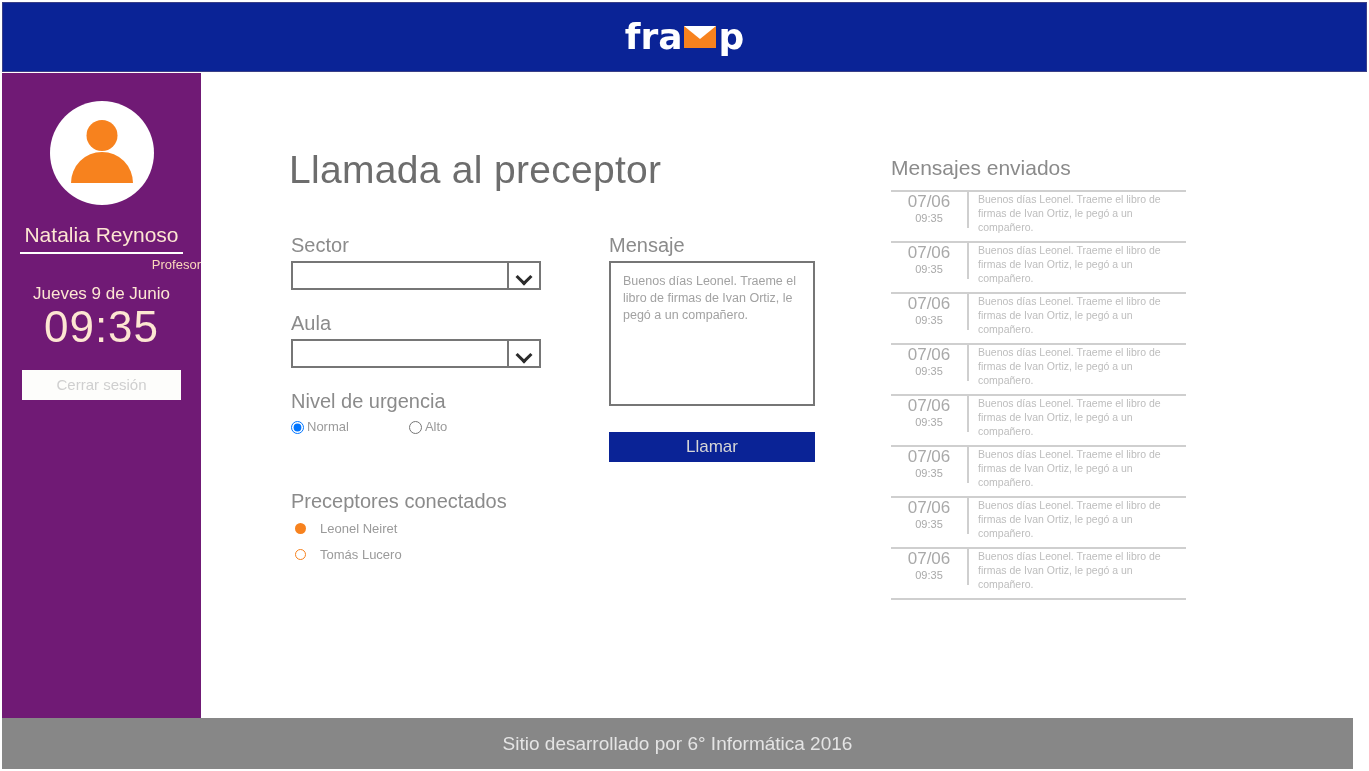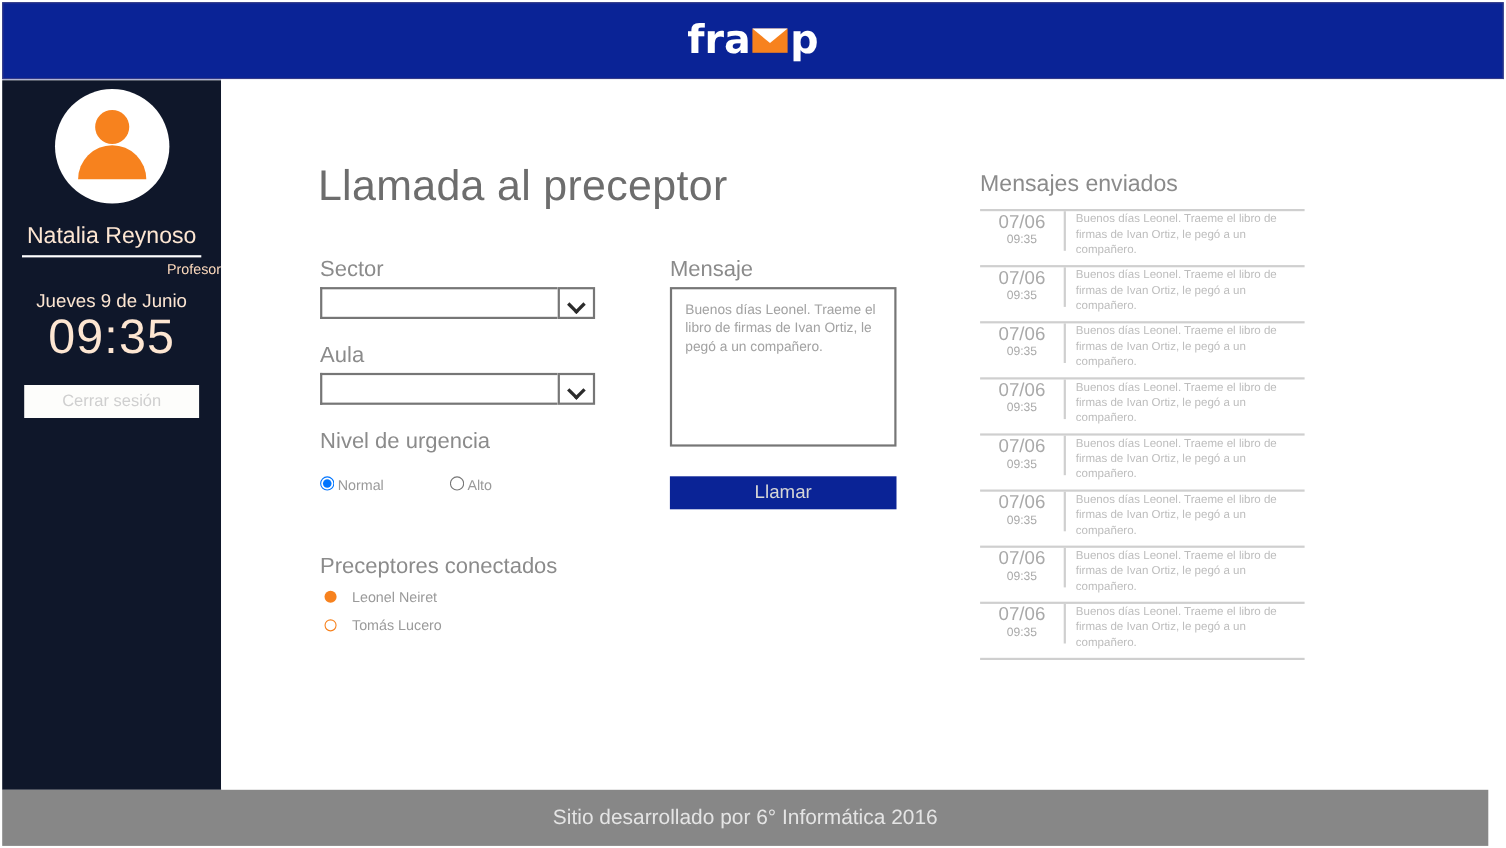--- a/index.html
+++ b/index.html
@@ -60,21 +60,22 @@
     border-left: 16px solid transparent;
     border-right: 16px solid transparent;
     border-top: 13px solid #ffffff;
   }
 
   
   .sidebar {
     position: absolute;
     left: 2px; top: 73px;
     width: 199px; height: 645px;
-    background: #0f172a;
+    background: #701a75;
+    padding-top: 20px;
   }
   .avatar-wrap {
     display: flex;
     justify-content: center;
     margin-top: 8px;
   }
   .avatar {
     width: 104px; height: 104px;
     border-radius: 50%;
     background: #ffffff;
@@ -207,21 +208,21 @@
     font-weight: 300;
     margin-top: 10px;
     margin-bottom: 6px;
   }
   .radio-row {
     display: flex;
     align-items: center;
     font-size: 13px;
     color: #9a9a9a;
   }
-  .radio-item { display: flex; align-items: flex-start; margin-right: 60px; margin-top: 14px; }
+  .radio-item { display: flex; align-items: flex-end; margin-right: 60px; }
   .radio-item input { margin: 0 3px 0 0; }
   .radio-item label { cursor: pointer; }
 
   .preceptors-title {
     font-size: 20px;
     color: #8b8b8b;
     font-weight: 300;
     margin-top: 56px;
     margin-bottom: 8px;
   }

